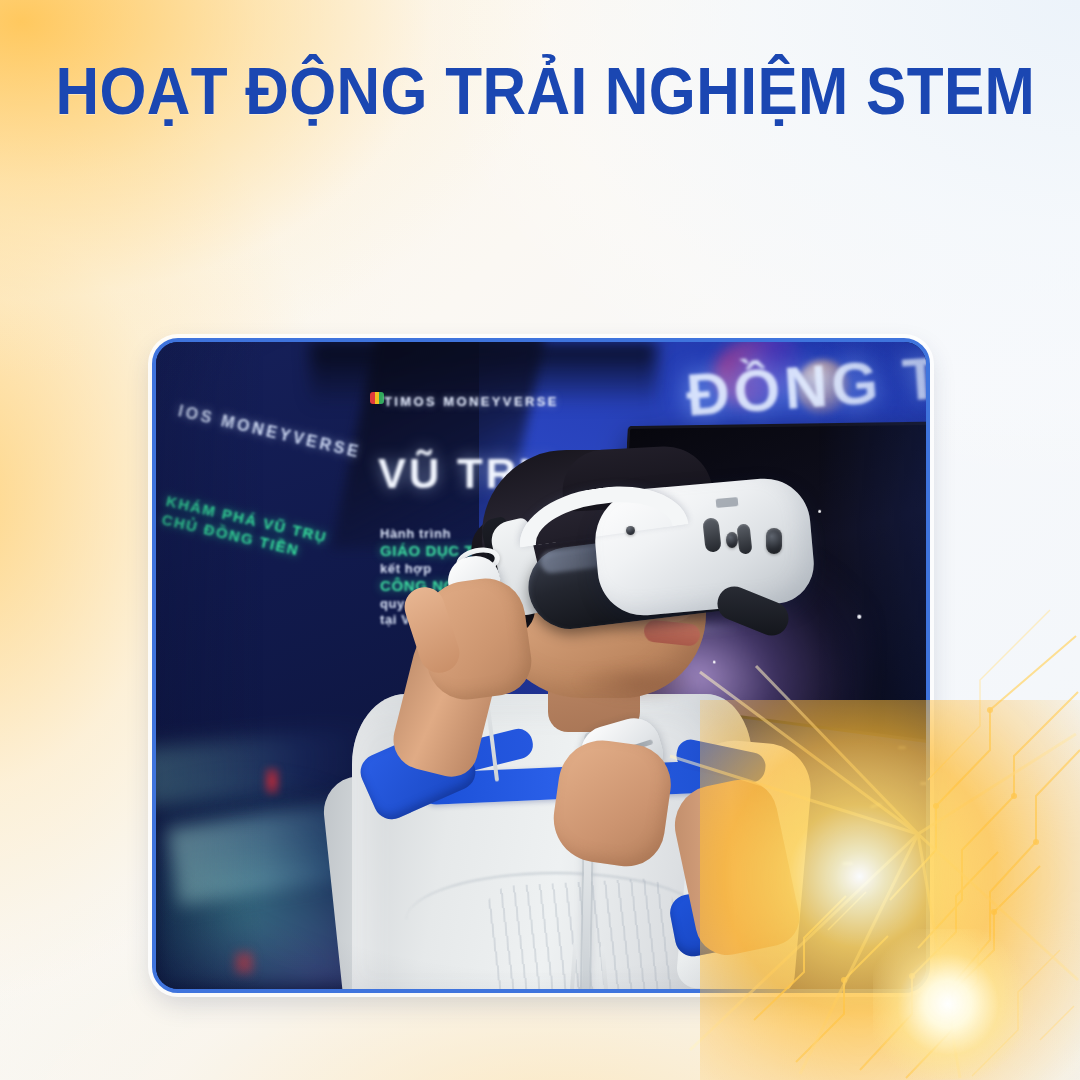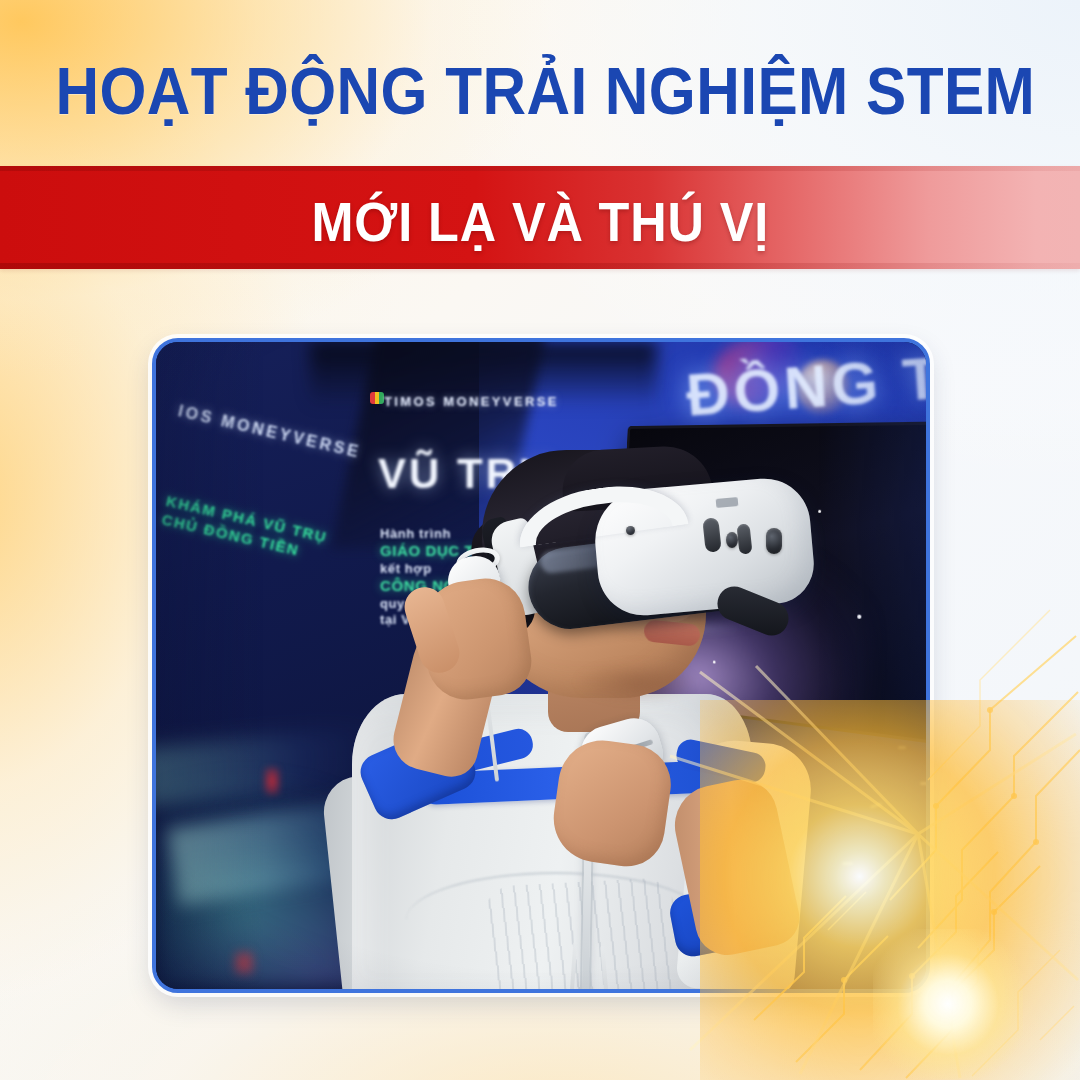--- a/index.html
+++ b/index.html
@@ -537,23 +537,20 @@
 </style>
 </head>
 <body>
 
 <div id="poster">
 
   <div id="title-block">
     <div id="main-title">HOẠT ĐỘNG TRẢI NGHIỆM STEM</div>
   </div>
 
-  <div id="sub-banner">
-    <div id="sub-title">MỚI LẠ VÀ THÚ VỊ</div>
-  </div>
 
   <div id="photo-card">
     <div id="photo">
 
       <div class="bg-wall-left"></div>
       <div class="bg-wall-right"></div>
       <div class="bg-ceiling"></div>
       <div class="bg-corner-dark"></div>
 
       <div class="floor-glow"></div>

